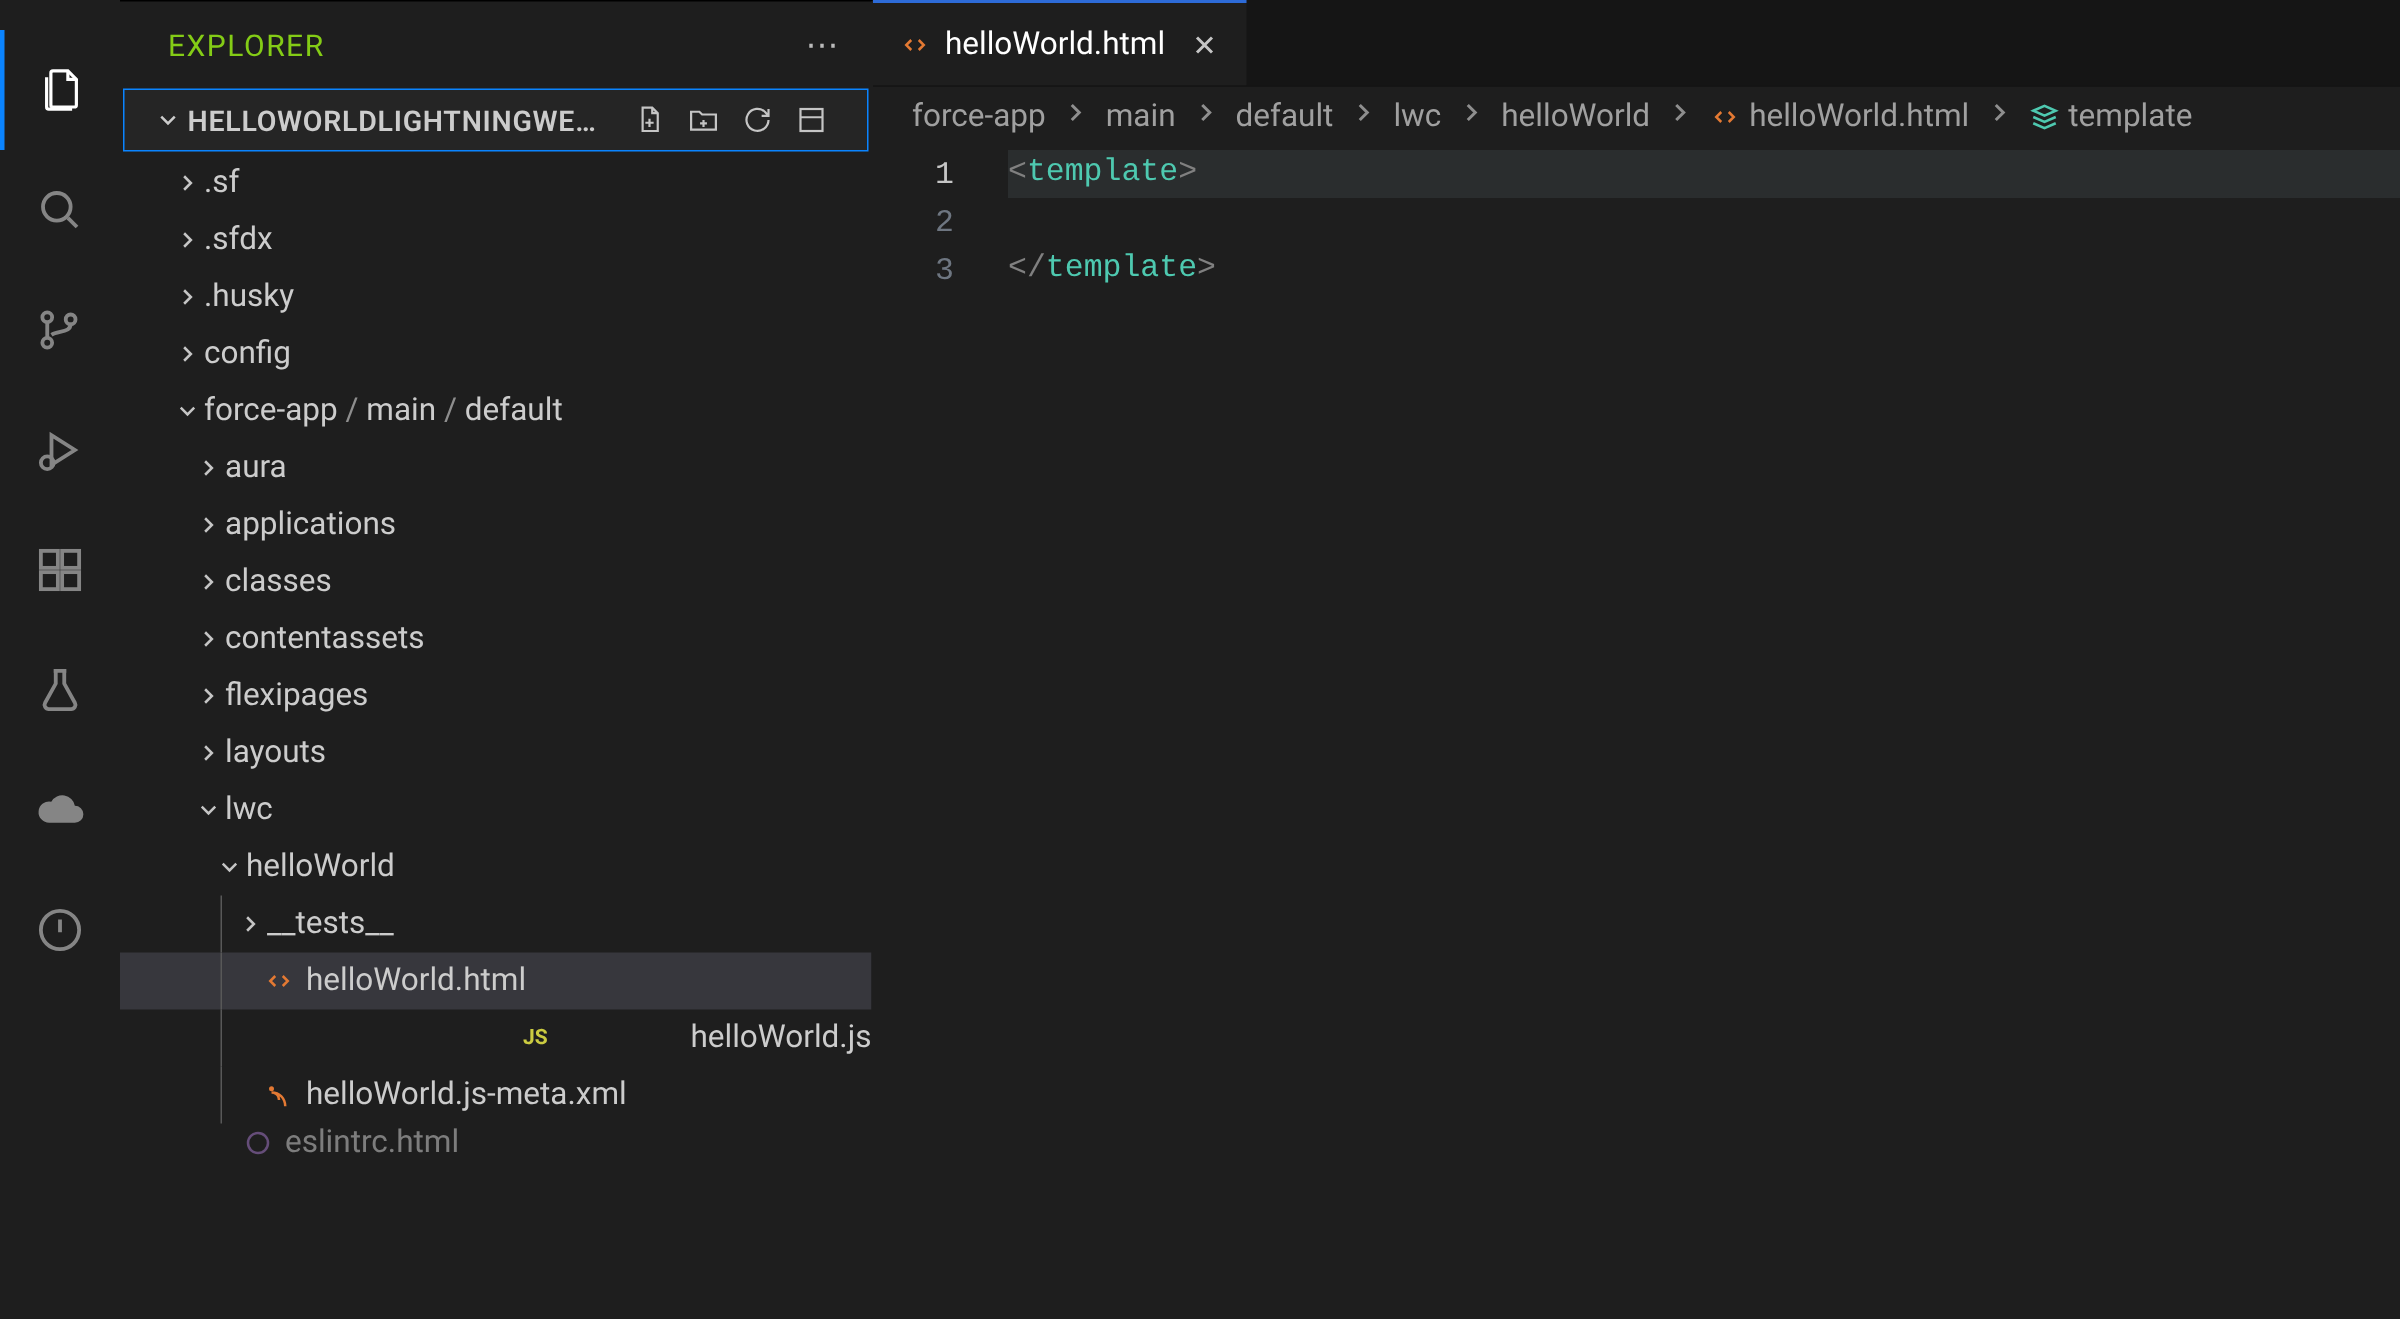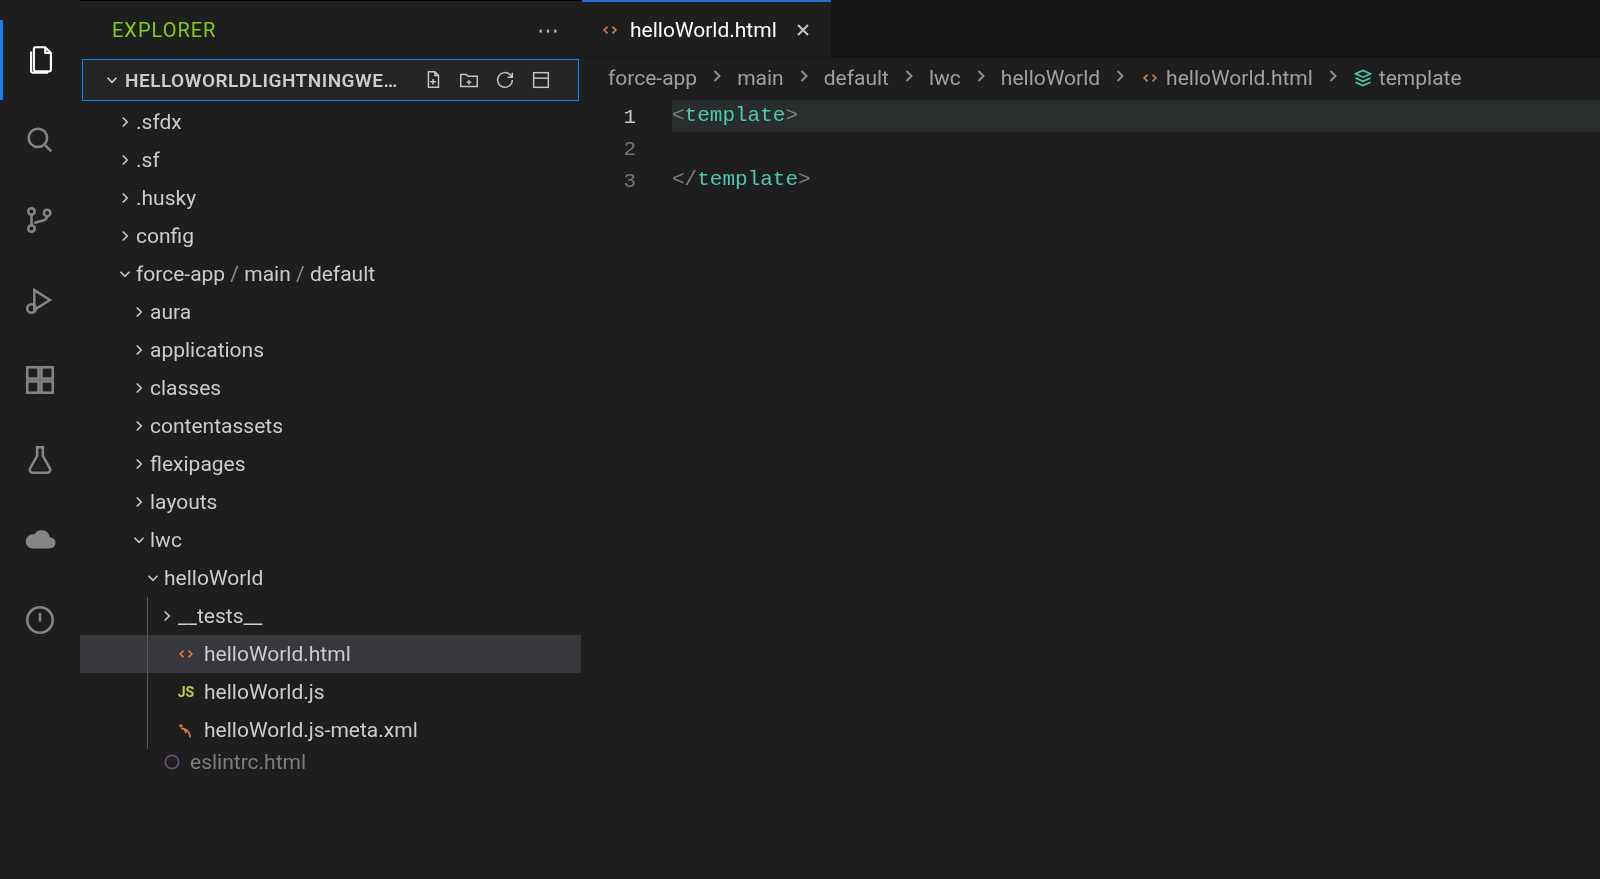--- a/index.html
+++ b/index.html
@@ -264,28 +264,28 @@
           <path d="M4 10h16"></path>
         </svg>
     </div>
   </div>
   <div class="tree" id="tree">
       <div class="tree-row">
         <span class="spacer" style="width:36px"></span>
         <svg class="tw" viewBox="0 0 16 16" fill="none" stroke="currentColor" stroke-width="1.5">
           <path d="m6 4 4 4-4 4"></path>
         </svg>
+        <span>.sf</span>
+      </div>
+      <div class="tree-row">
+        <span class="spacer" style="width:36px"></span>
+        <svg class="tw" viewBox="0 0 16 16" fill="none" stroke="currentColor" stroke-width="1.5">
+          <path d="m6 4 4 4-4 4"></path>
+        </svg>
         <span>.sfdx</span>
-      </div>
-      <div class="tree-row">
-        <span class="spacer" style="width:36px"></span>
-        <svg class="tw" viewBox="0 0 16 16" fill="none" stroke="currentColor" stroke-width="1.5">
-          <path d="m6 4 4 4-4 4"></path>
-        </svg>
-        <span>.sf</span>
       </div>
       <div class="tree-row">
         <span class="spacer" style="width:36px"></span>
         <svg class="tw" viewBox="0 0 16 16" fill="none" stroke="currentColor" stroke-width="1.5">
           <path d="m6 4 4 4-4 4"></path>
         </svg>
         <span>.husky</span>
       </div>
       <div class="tree-row">
         <span class="spacer" style="width:36px"></span>
@@ -369,21 +369,21 @@
         <span style="position: absolute; left: 67px; top: 0px; bottom: 0px; border-left: 1px solid rgb(88, 88, 88);"></span>
         <span class="spacer" style="width:78px"></span>
         <span style="width:18px;display:inline-block"></span>
         <span class="icon">
           <svg viewBox="0 0 24 24" fill="none" stroke="#e37933" stroke-width="2">
             <path d="M9 8 5 12l4 4M15 8l4 4-4 4"></path>
           </svg>
         </span>
         <span>helloWorld.html</span>
       </div>
-      <div class="tree-row" style="position: relative;">
+      <div class="tree-row" style="position: relative; justify-content: space-between;">
         <span style="position: absolute; left: 67px; top: 0px; bottom: 0px; border-left: 1px solid rgb(88, 88, 88);"></span>
         <span class="spacer" style="width:78px"></span>
         <span style="width:18px;display:inline-block"></span>
         <span class="icon">
           <span style="color:#cbcb41;font-size:14px;font-weight:700;">JS</span>
         </span>
         <span>helloWorld.js</span>
       </div>
       <div class="tree-row" style="position: relative;">
         <span style="position: absolute; left: 67px; top: 0px; bottom: 0px; border-left: 1px solid rgb(88, 88, 88);"></span>

